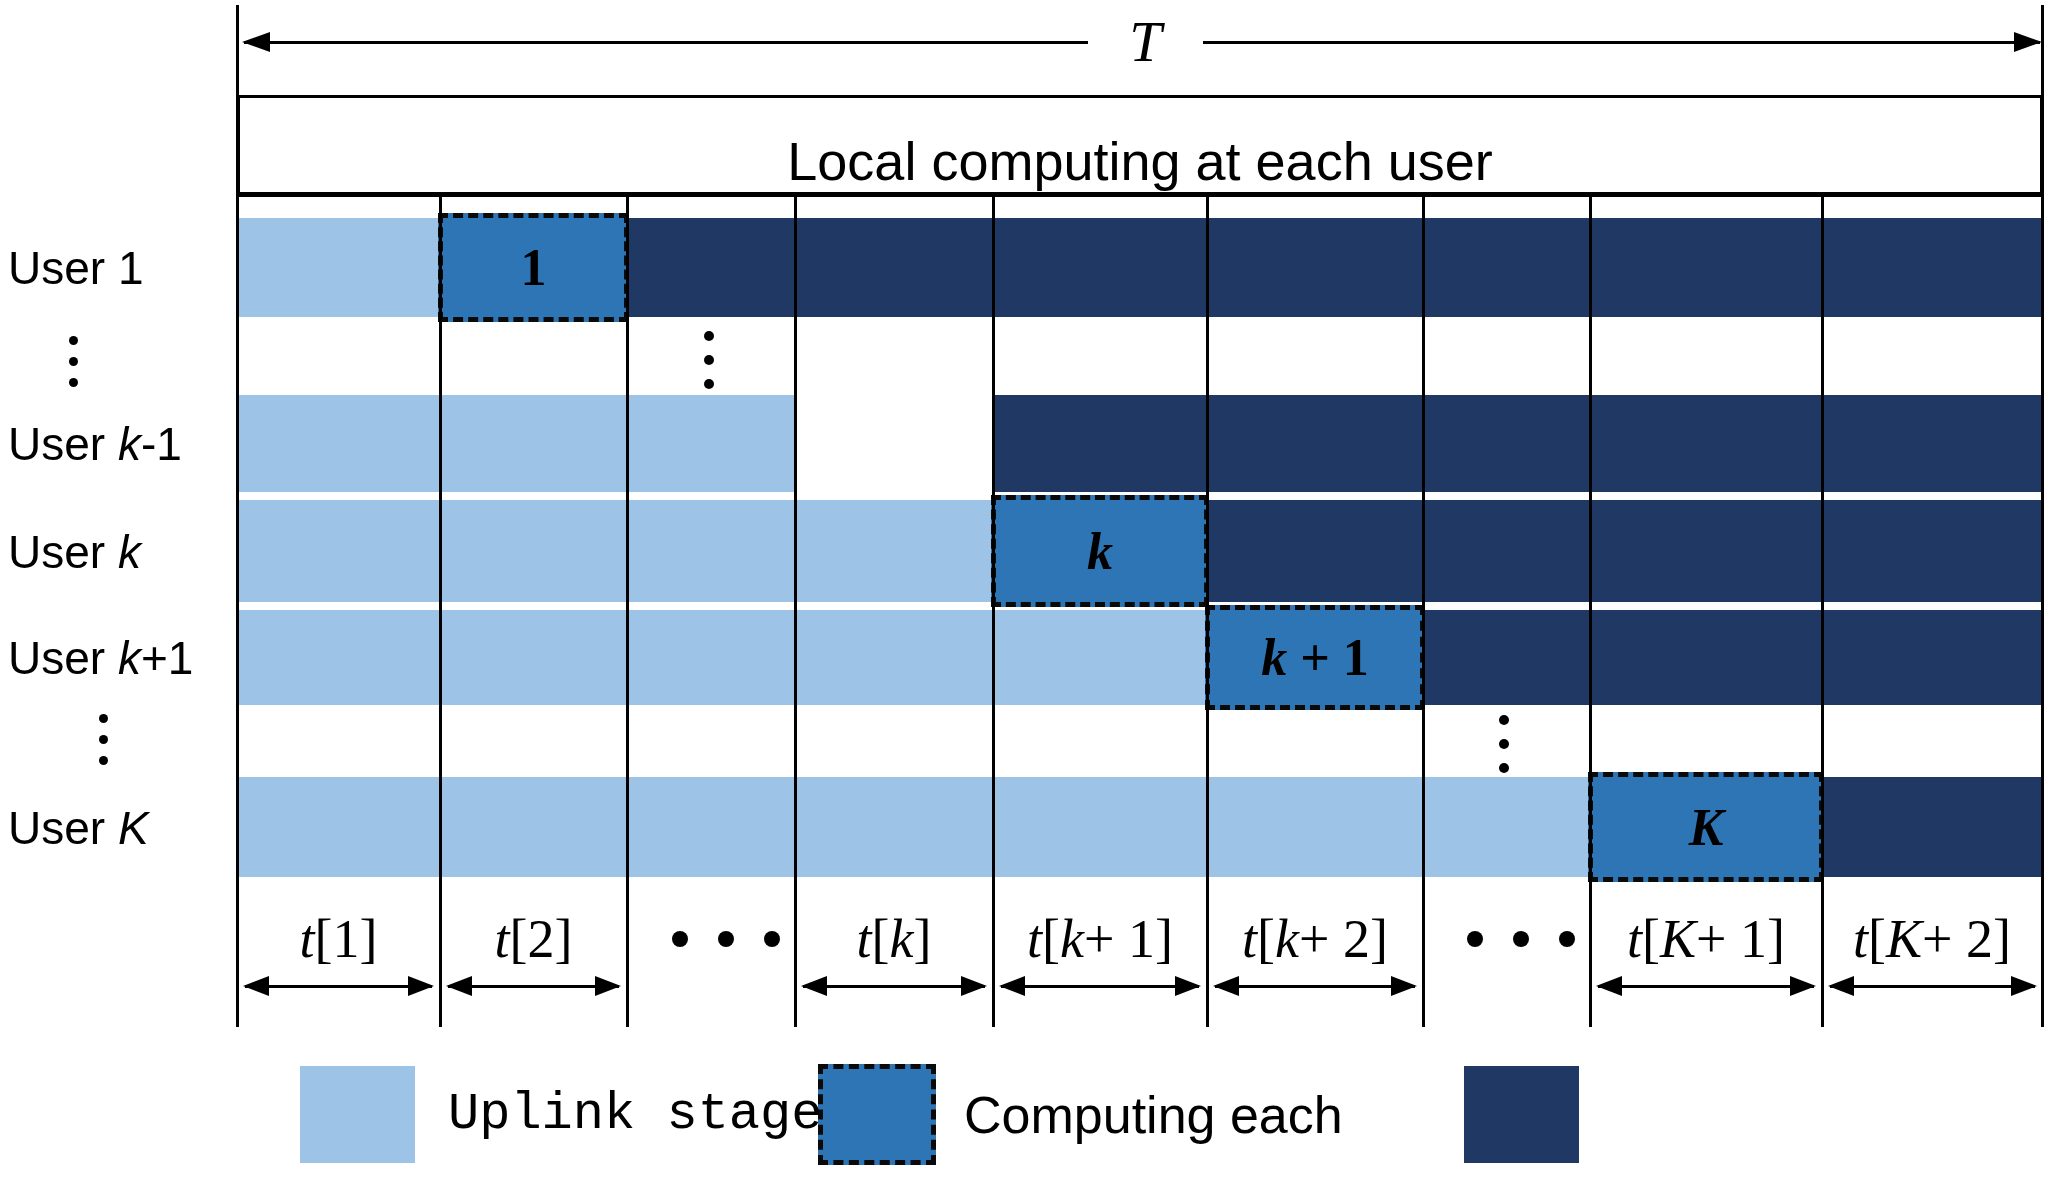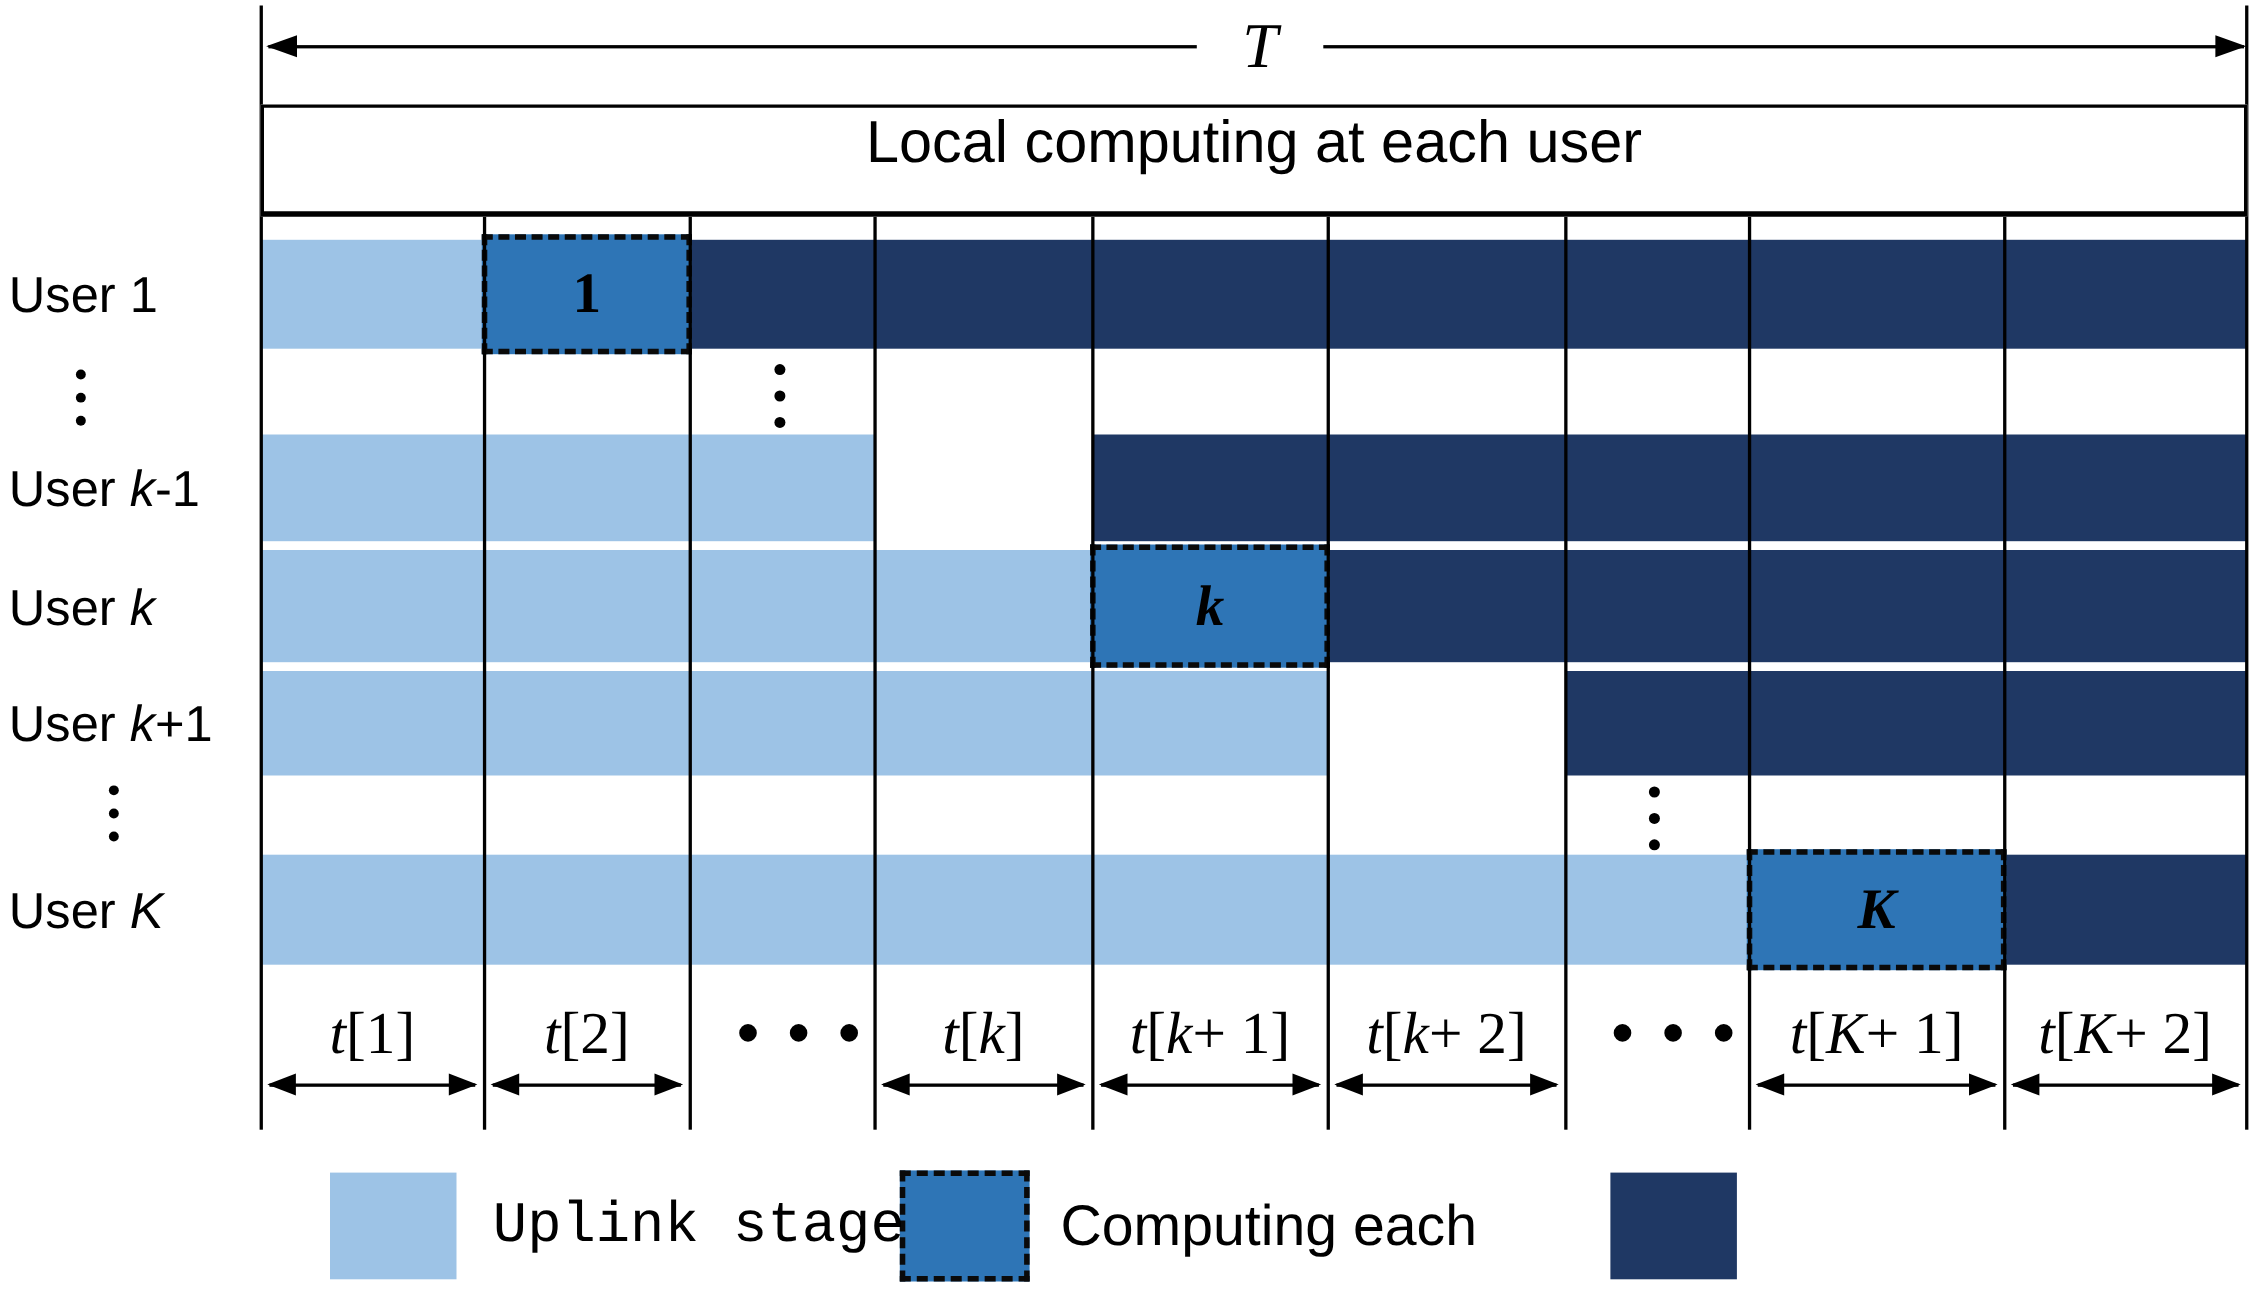--- a/index.html
+++ b/index.html
@@ -12,21 +12,21 @@
       border-top:10px solid transparent;border-bottom:10px solid transparent;border-right:28px solid #000;}
   .t-arrow::after{content:"";position:absolute;right:-2px;top:-9px;width:0;height:0;
       border-top:10px solid transparent;border-bottom:10px solid transparent;border-left:28px solid #000;}
   .t-label{position:absolute;left:1088px;top:8px;width:115px;height:66px;background:#fff;
       display:flex;align-items:center;justify-content:center;
       font-family:"Liberation Serif",serif;font-size:58px;}
 
   
   .lc-box{position:absolute;left:237px;top:95px;width:1806px;height:102px;box-sizing:border-box;
       background:#fff;border:3px solid #000;border-bottom:5px solid #000;
-      display:flex;align-items:flex-start;justify-content:center;font-size:54px;z-index:6;}
+      display:flex;align-items:flex-end;justify-content:center;font-size:54px;z-index:6;}
 
   
   .seg{position:absolute;z-index:1;}
   .up{background:#9DC3E6;}
   .down{background:#1F3864;}
   .comp-block{position:absolute;z-index:3;background:#2E75B6;border:5px dashed #0a0a0a;
       box-sizing:border-box;display:flex;align-items:center;justify-content:center;
       font-family:"Liberation Serif",serif;font-weight:bold;font-size:52px;color:#000;}
 
   
@@ -86,20 +86,23 @@
   <div class="seg down" style="left:993px;top:395px;width:1050px;height:97px;"></div>
 
   <div class="seg up" style="left:237px;top:500px;width:756px;height:102px;"></div>
   <div class="seg down" style="left:1207px;top:500px;width:836px;height:102px;"></div>
   <div class="comp-block" style="left:991px;top:495px;width:218px;height:112px;">
     <span><i>k</i></span>
   </div>
 
   <div class="seg up" style="left:237px;top:610px;width:970px;height:95px;"></div>
   <div class="seg down" style="left:1423px;top:610px;width:620px;height:95px;"></div>
+  <div class="comp-block" style="left:1205px;top:605px;width:220px;height:105px;">
+    <span><i>k</i> + 1</span>
+  </div>
 
   <div class="seg up" style="left:237px;top:777px;width:1353px;height:100px;"></div>
   <div class="seg down" style="left:1822px;top:777px;width:221px;height:100px;"></div>
   <div class="comp-block" style="left:1588px;top:772px;width:236px;height:110px;">
     <span><i>K</i></span>
   </div>
 
   <div class="vline" style="left:236px;top:5px;height:1022px;"></div>
   <div class="vline" style="left:439px;top:197px;height:830px;"></div>
   <div class="vline" style="left:626px;top:197px;height:830px;"></div>

